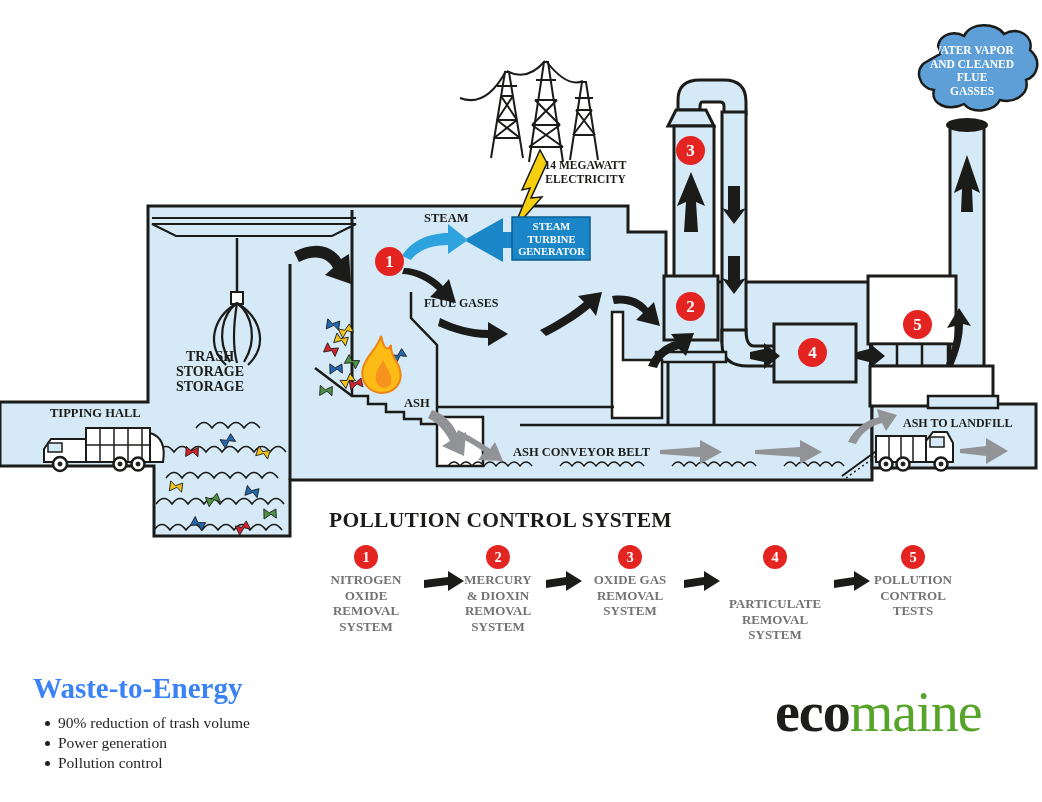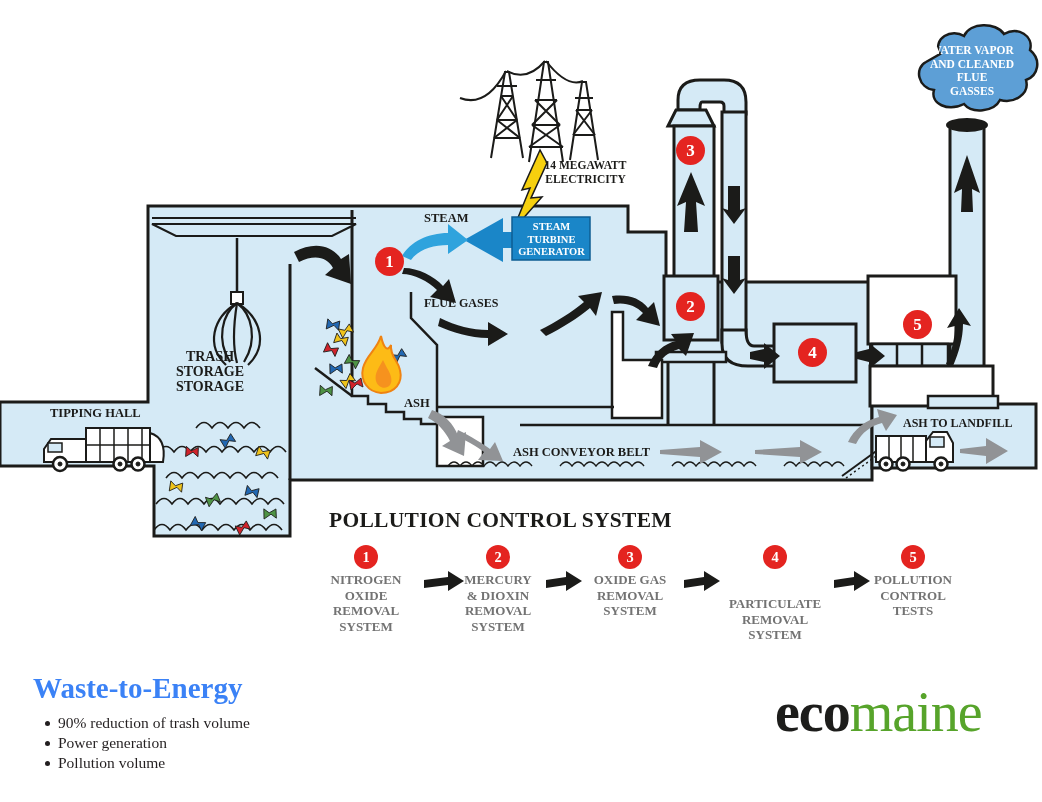--- a/index.html
+++ b/index.html
@@ -338,20 +338,20 @@
   <div class="bullet">
         <span class="dot"></span>
         <span>90% reduction of trash volume</span>
       </div>
   <div class="bullet">
         <span class="dot"></span>
         <span>Power generation</span>
       </div>
   <div class="bullet">
         <span class="dot"></span>
-        <span>Pollution volume</span>
+        <span>Pollution control</span>
       </div>
 </div>
 <div id="logo">
   <span class="eco">eco</span><span class="maine">maine</span>
 </div>
 
 </div>
 
 </body></html>

